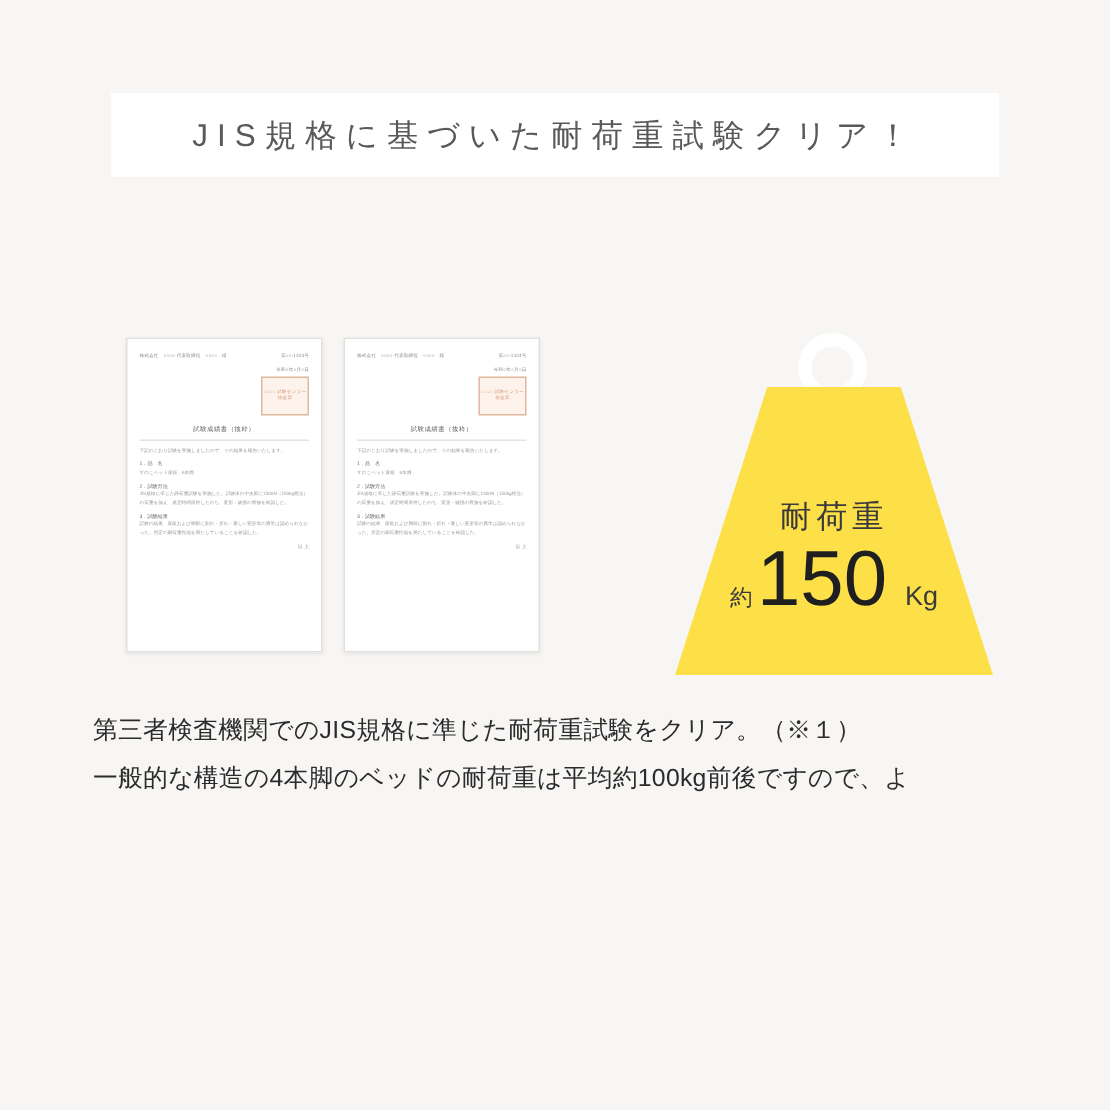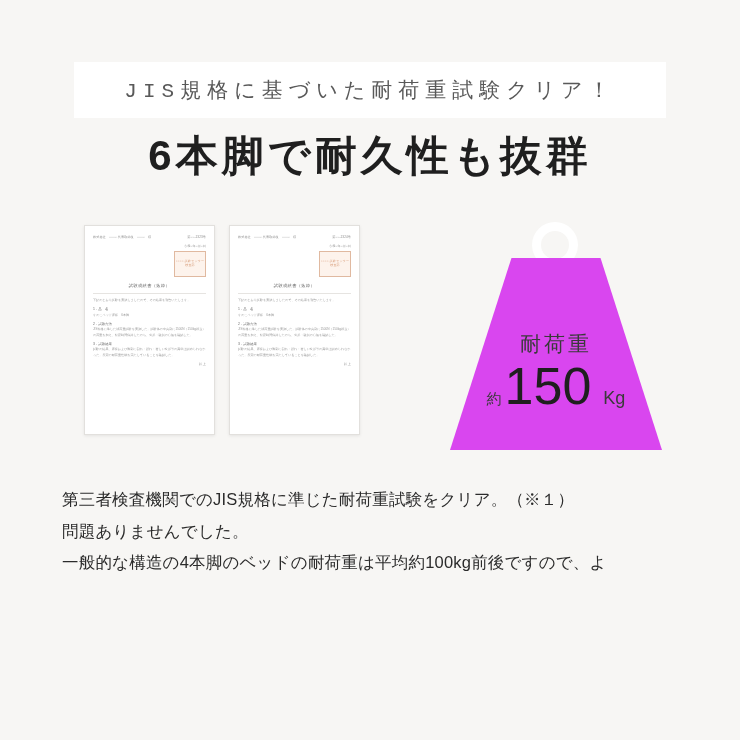--- a/index.html
+++ b/index.html
@@ -25,21 +25,20 @@
   .headline-band {
     position: absolute;
     left: 74px;
     top: 62px;
     width: 592px;
     height: 56px;
     background: #ffffff;
     display: flex;
     align-items: center;
     justify-content: center;
-    font-family: Liberation Mono, monospace;
   }
   .headline-band .band-text {
     font-size: 21px;
     letter-spacing: 6px;
     color: #595959;
     font-weight: 400;
     white-space: nowrap;
   }
 
   .main-title {
@@ -146,21 +145,21 @@
     border: 9px solid #ffffff;
     border-radius: 50%;
     box-sizing: border-box;
   }
   .weight-body {
     position: absolute;
     left: 18px;
     top: 36px;
     width: 212px;
     height: 192px;
-    background: #d946ef;
+    background: #fde047;
     clip-path: polygon(29% 0%, 71% 0%, 100% 100%, 0% 100%);
     display: flex;
     flex-direction: column;
     align-items: center;
     justify-content: center;
   }
   .weight-label {
     font-size: 21px;
     letter-spacing: 3px;
     color: #3a3a3a;
@@ -195,36 +194,34 @@
   
   .body-text {
     position: absolute;
     left: 62px;
     top: 472px;
     width: 625px;
     font-size: 16.5px;
     line-height: 1.92;
     color: #2b2b2b;
     letter-spacing: 0.2px;
-    margin-top: 12px;
   }
   .body-text p {
     margin: 0;
   }
 </style>
 </head>
 <body>
 
 <div class="page">
 
   <div class="headline-band">
     <span class="band-text">JIS規格に基づいた耐荷重試験クリア！</span>
   </div>
 
-  <div class="main-title">6本脚で耐久性も抜群</div>
 
   <div class="docs">
 
     <div class="doc">
       <div class="doc-head">
         <div class="tiny">株式会社　○○○○
 代表取締役　○○○○　様</div>
         <div class="tiny right">第○○-1323号</div>
       </div>
       <div class="tiny right">令和○年○月○日</div>
@@ -278,17 +275,16 @@
       <div class="weight-value-row">
         <span class="weight-approx">約</span>
         <span class="weight-number">150</span>
         <span class="weight-unit">Kg</span>
       </div>
     </div>
   </div>
 
   <div class="body-text">
     <p>第三者検査機関でのJIS規格に準じた耐荷重試験をクリア。（※１）</p>
-    <p>問題ありませんでした。</p>
     <p>一般的な構造の4本脚のベッドの耐荷重は平均約100kg前後ですので、よ</p>
   </div>
 
 </div>
 
 </body></html>

